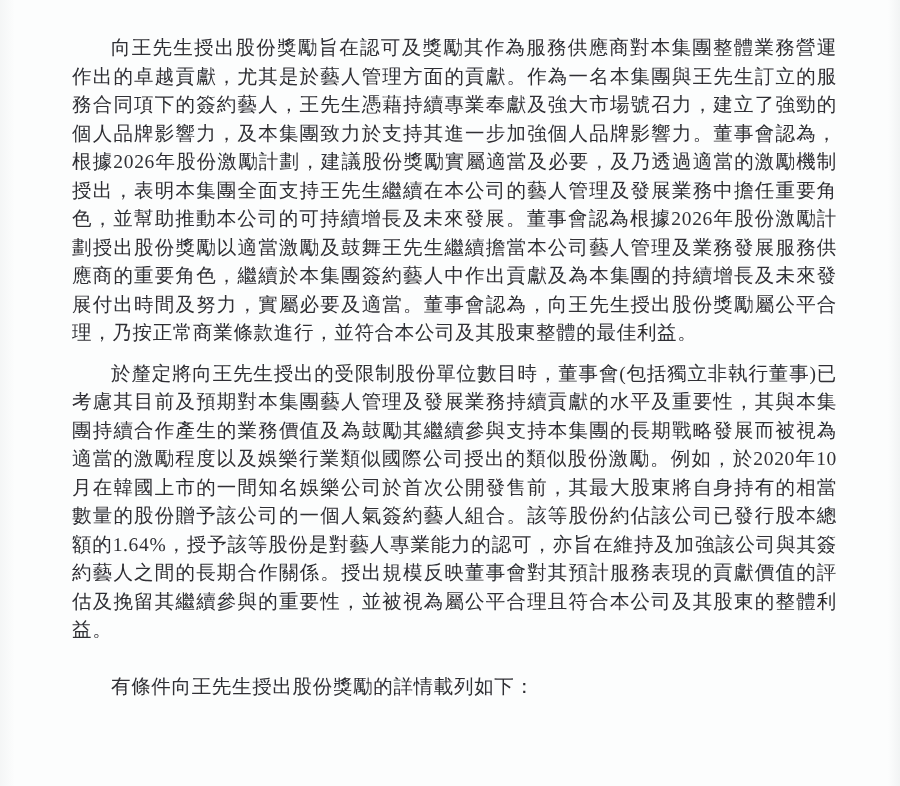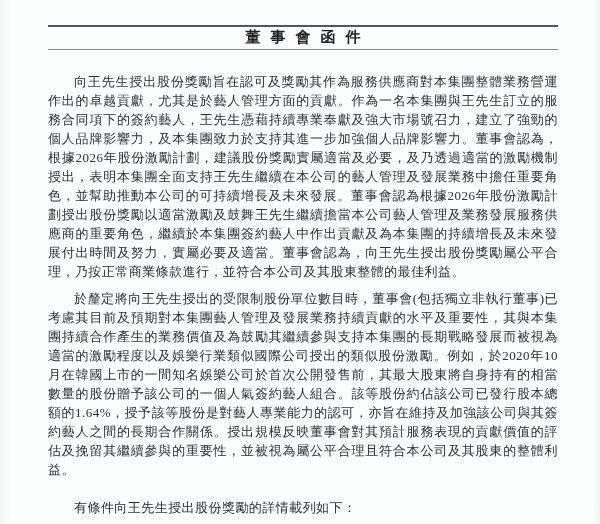--- a/index.html
+++ b/index.html
@@ -67,25 +67,20 @@
   .para-1 { margin-top: 22px; }
   .para-2 { margin-top: 8px; }
   .para-3 { margin-top: 19px; }
 </style>
 </head>
 <body>
 
 <div class="page">
   <div class="content">
 
-    <div class="header">
-      <div class="rule-top"></div>
-      <h1 class="doc-title">董事會函件</h1>
-      <div class="rule-bottom"></div>
-    </div>
 
     <p class="para para-1">向王先生授出股份獎勵旨在認可及獎勵其作為服務供應商對本集團整體業務營運作出的卓越貢獻，尤其是於藝人管理方面的貢獻。作為一名本集團與王先生訂立的服務合同項下的簽約藝人，王先生憑藉持續專業奉獻及強大市場號召力，建立了強勁的個人品牌影響力，及本集團致力於支持其進一步加強個人品牌影響力。董事會認為，根據2026年股份激勵計劃，建議股份獎勵實屬適當及必要，及乃透過適當的激勵機制授出，表明本集團全面支持王先生繼續在本公司的藝人管理及發展業務中擔任重要角色，並幫助推動本公司的可持續增長及未來發展。董事會認為根據2026年股份激勵計劃授出股份獎勵以適當激勵及鼓舞王先生繼續擔當本公司藝人管理及業務發展服務供應商的重要角色，繼續於本集團簽約藝人中作出貢獻及為本集團的持續增長及未來發展付出時間及努力，實屬必要及適當。董事會認為，向王先生授出股份獎勵屬公平合理，乃按正常商業條款進行，並符合本公司及其股東整體的最佳利益。</p>
 
     <p class="para para-2">於釐定將向王先生授出的受限制股份單位數目時，董事會(包括獨立非執行董事)已考慮其目前及預期對本集團藝人管理及發展業務持續貢獻的水平及重要性，其與本集團持續合作產生的業務價值及為鼓勵其繼續參與支持本集團的長期戰略發展而被視為適當的激勵程度以及娛樂行業類似國際公司授出的類似股份激勵。例如，於2020年10月在韓國上市的一間知名娛樂公司於首次公開發售前，其最大股東將自身持有的相當數量的股份贈予該公司的一個人氣簽約藝人組合。該等股份約佔該公司已發行股本總額的1.64%，授予該等股份是對藝人專業能力的認可，亦旨在維持及加強該公司與其簽約藝人之間的長期合作關係。授出規模反映董事會對其預計服務表現的貢獻價值的評估及挽留其繼續參與的重要性，並被視為屬公平合理且符合本公司及其股東的整體利益。</p>
 
     <p class="para para-3">有條件向王先生授出股份獎勵的詳情載列如下：</p>
 
   </div>
 </div>
 

